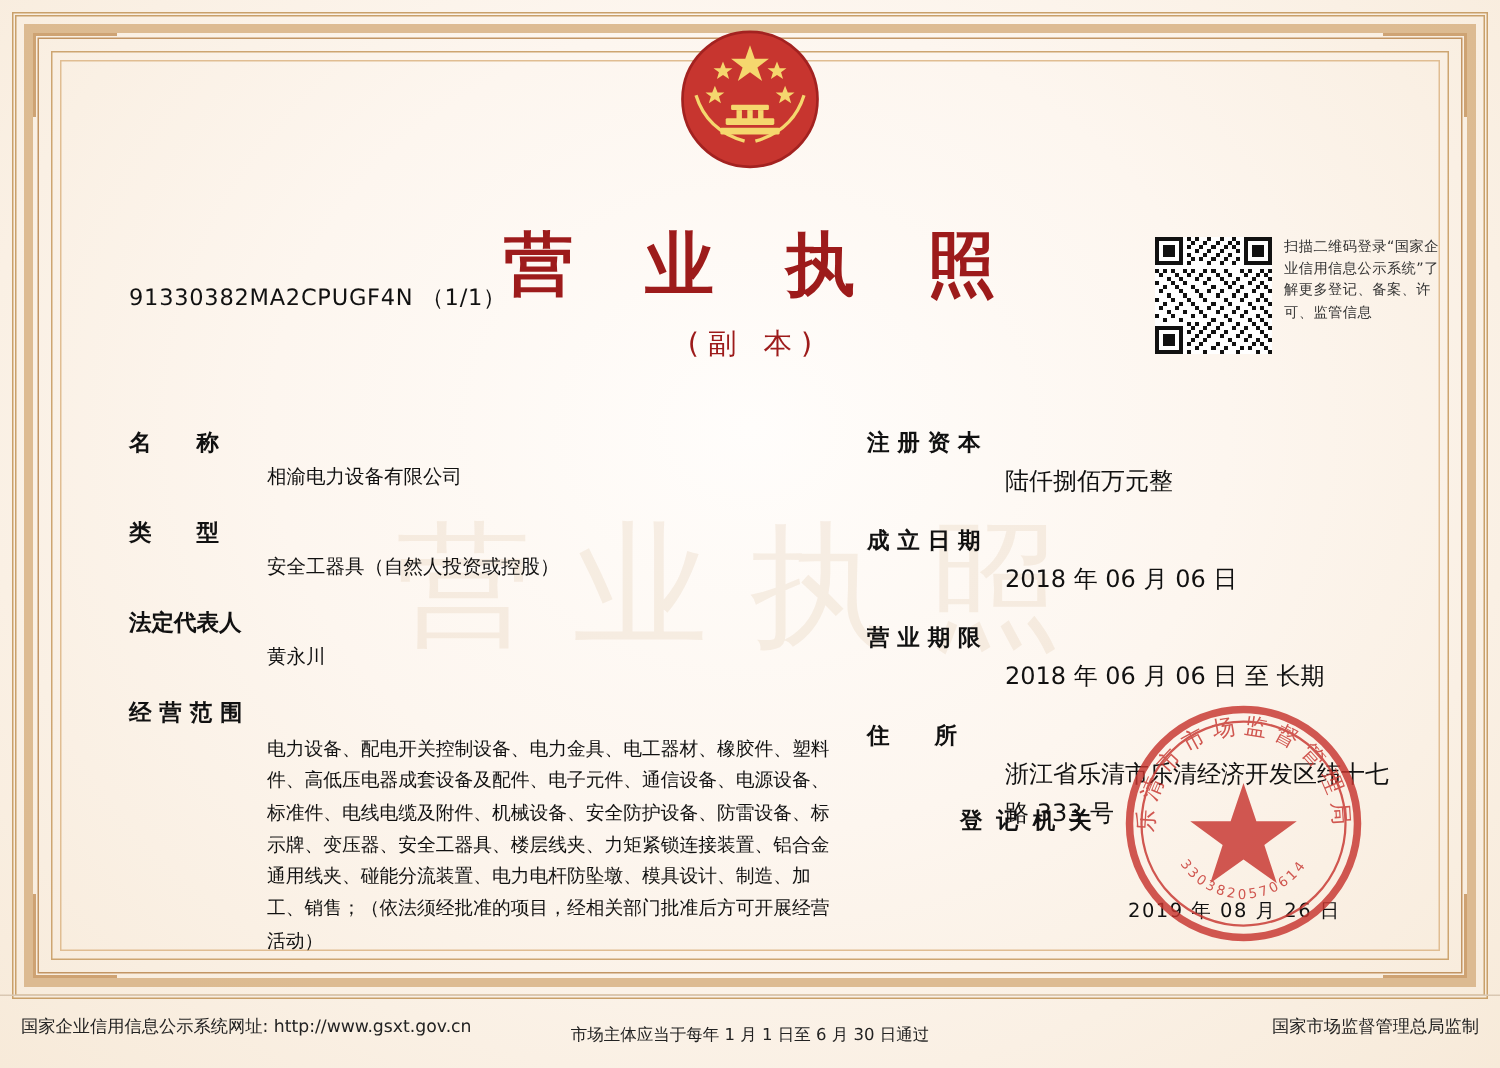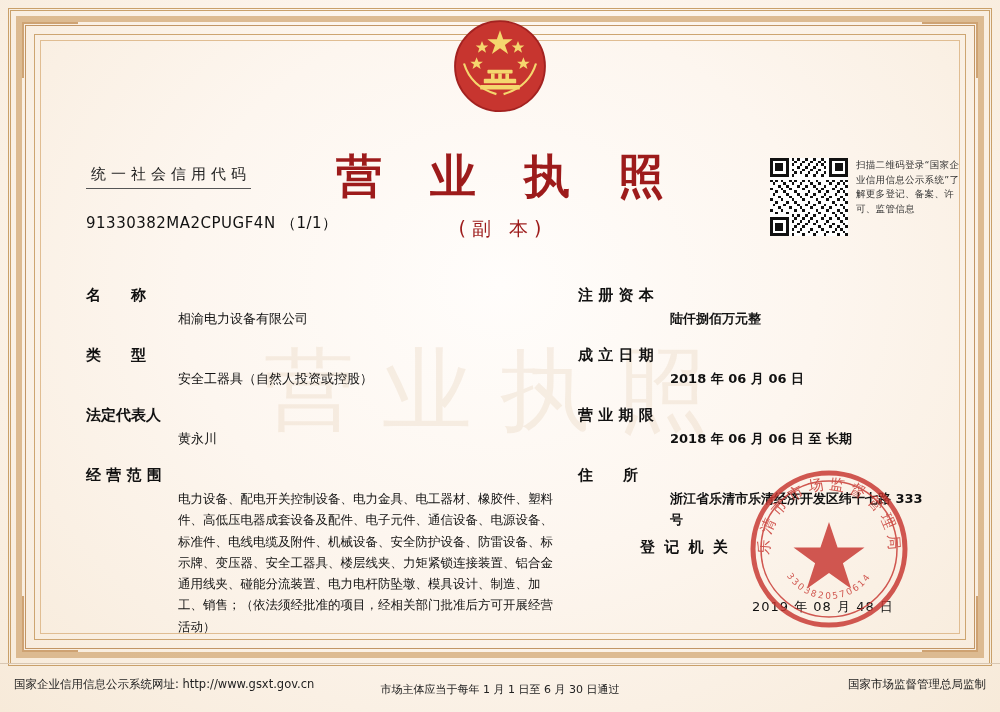--- a/index.html
+++ b/index.html
@@ -105,21 +105,21 @@
   .row{display:flex;margin-bottom:17px;align-items:flex-start;}
   .row .lbl{
     width:92px;flex:none;font-size:15px;color:#111;font-weight:bold;
     letter-spacing:0px;
   }
   .row .val{
     font-size:13px;color:#111;line-height:1.62;padding-top:2px;margin-top:20px;
   }
   .row.scope .val{font-size:12.5px;line-height:1.7;}
   .row-r .lbl{width:92px;}
-  .row-r .val{font-size:13px;font-weight:bold;}
+  .row-r .val{font-size:16px;}
 
   
   .reg-auth{
     position:absolute;left:640px;top:538px;
     font-size:15px;font-weight:bold;color:#111;letter-spacing:2px;
   }
   .reg-date{
     position:absolute;left:752px;top:598px;
     font-size:13px;color:#111;letter-spacing:1px;
   }
@@ -185,21 +185,20 @@
         <path d="M20,55 q8,26 36,34"></path>
         <path d="M100,55 q-8,26 -36,34"></path>
       </g>
     </svg>
   </div>
 
   <div class="title">营 业 执 照</div>
   <div class="subtitle">(副 本)</div>
 
   <div class="code-block">
-    <div class="code-label">统一社会信用代码</div>
     <div class="code-value">91330382MA2CPUGF4N （1/1）</div>
   </div>
 
   <div class="qr-wrap">
     <svg class="qr" viewBox="0 0 29 29" shape-rendering="crispEdges">
       <rect width="29" height="29" fill="#fff"></rect>
       <g fill="#111">
         <rect x="0" y="0" width="7" height="1"></rect>
           <rect x="0" y="6" width="7" height="1"></rect>
         <rect x="0" y="0" width="1" height="7"></rect>
@@ -438,21 +437,21 @@
       <div class="lbl">营 业 期 限</div>
       <div class="val">2018 年 06 月 06 日 至 长期</div>
     </div>
     <div class="row row-r">
       <div class="lbl">住　　所</div>
       <div class="val">浙江省乐清市乐清经济开发区纬十七路 333 号</div>
     </div>
   </div>
 
   <div class="reg-auth">登 记 机 关</div>
-  <div class="reg-date">2019 年 08 月 48 日</div>
+  <div class="reg-date">2019 年 08 月 26 日</div>
 
   <div class="seal">
     <svg viewBox="0 0 170 170" width="170" height="170">
       <defs>
         <path id="sealTop" d="M 25,85 a 60,60 0 0 1 120,0"></path>
         <path id="sealBottom" d="M 35,85 a 50,50 0 0 0 100,0"></path>
       </defs>
       <circle cx="85" cy="85" r="76" fill="none" stroke="#c7352f" stroke-width="5"></circle>
       <circle cx="85" cy="85" r="68" fill="none" stroke="#c7352f" stroke-width="1.5"></circle>
       <polygon fill="#c7352f" points="85,58 93.6,83.5 120.5,83.5 98.9,99.3 107.2,124.8 85,109 62.8,124.8 71.1,99.3 49.5,83.5 76.4,83.5"></polygon>

